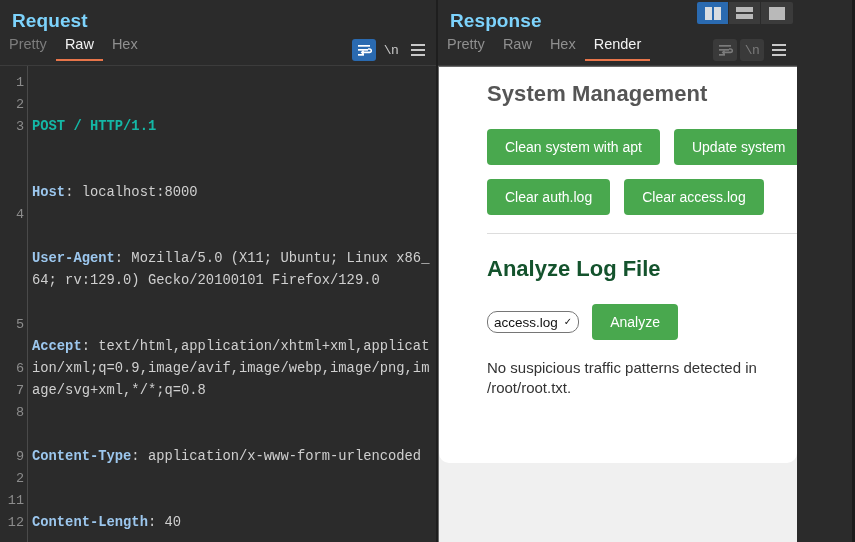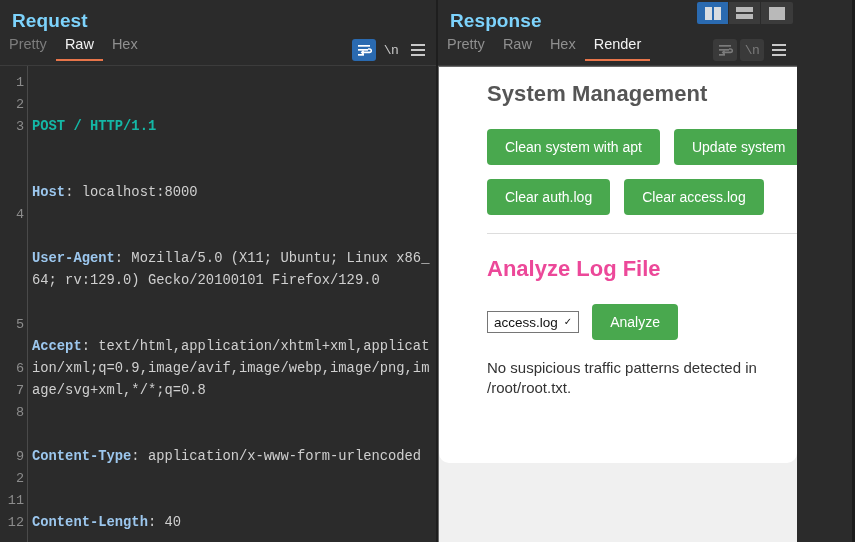--- a/index.html
+++ b/index.html
@@ -99,32 +99,32 @@
     padding: 0 0 0 8px; overflow: hidden;
   }
   .doc {
     font-family: "Liberation Sans", sans-serif; color: #333;
     padding: 14px 22px 0 40px;
   }
   .doc h1 {
     font-size: 22px; color: #555; font-weight: bold; letter-spacing: .1px; margin-bottom: 22px;
   }
   .doc h2 {
-    font-size: 22px; color: #ec4899; font-weight: bold; margin: 0 0 22px 0;
+    font-size: 22px; color: #14532d; font-weight: bold; margin: 0 0 22px 0;
   }
   .btn-row { display: flex; gap: 14px; margin-bottom: 14px; }
   .gbtn {
     background: #49a84e; color: #fff; border: none; border-radius: 4px;
     font-size: 14px; font-family: "Liberation Sans", sans-serif;
     padding: 11px 18px; cursor: pointer; white-space: nowrap; line-height: 1;
   }
   .hr { height: 1px; background: #dddddd; margin: 18px 0 22px 0; width: 355px; }
   .form-row { display: flex; align-items: center; gap: 13px; margin-bottom: 18px; }
   .select {
-    background: #fff; border: 1px solid #767676; border-radius: 0;
+    background: #fff; border: 1px solid #767676; border-radius: 10px;
     font-size: 13.5px; color: #111; padding: 3px 6px;
     display: flex; align-items: center; gap: 6px; font-family: "Liberation Sans", sans-serif;
     height: 22px;
   }
   .select .chev { font-size: 10px; line-height: 1; }
   .result-text { font-size: 15px; color: #333; line-height: 20px; max-width: 320px; }
   .render-bottom { height: 100%; background: #f0f0f0; }
   .right-edge {
     position: absolute; right: 0; top: 0; width: 3px; height: 542px; background: #1c1c1c;
   }

